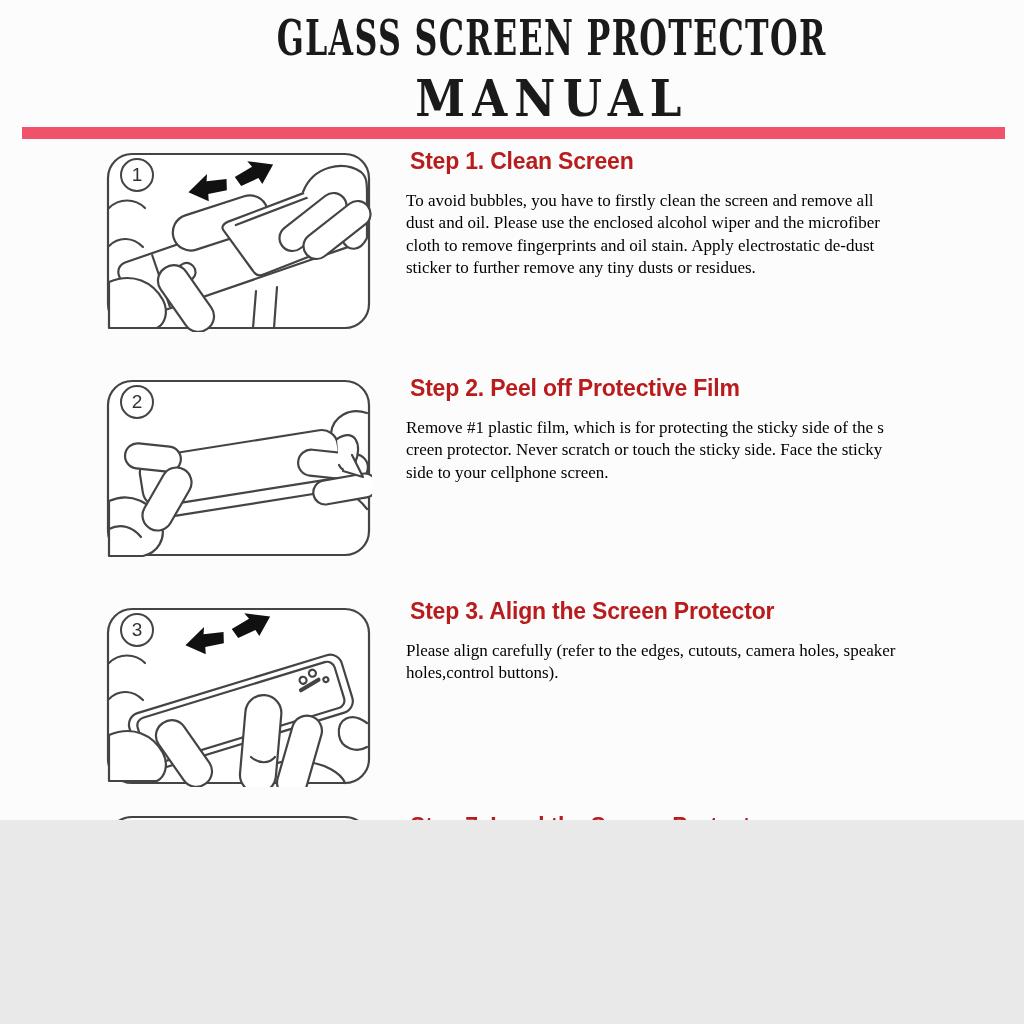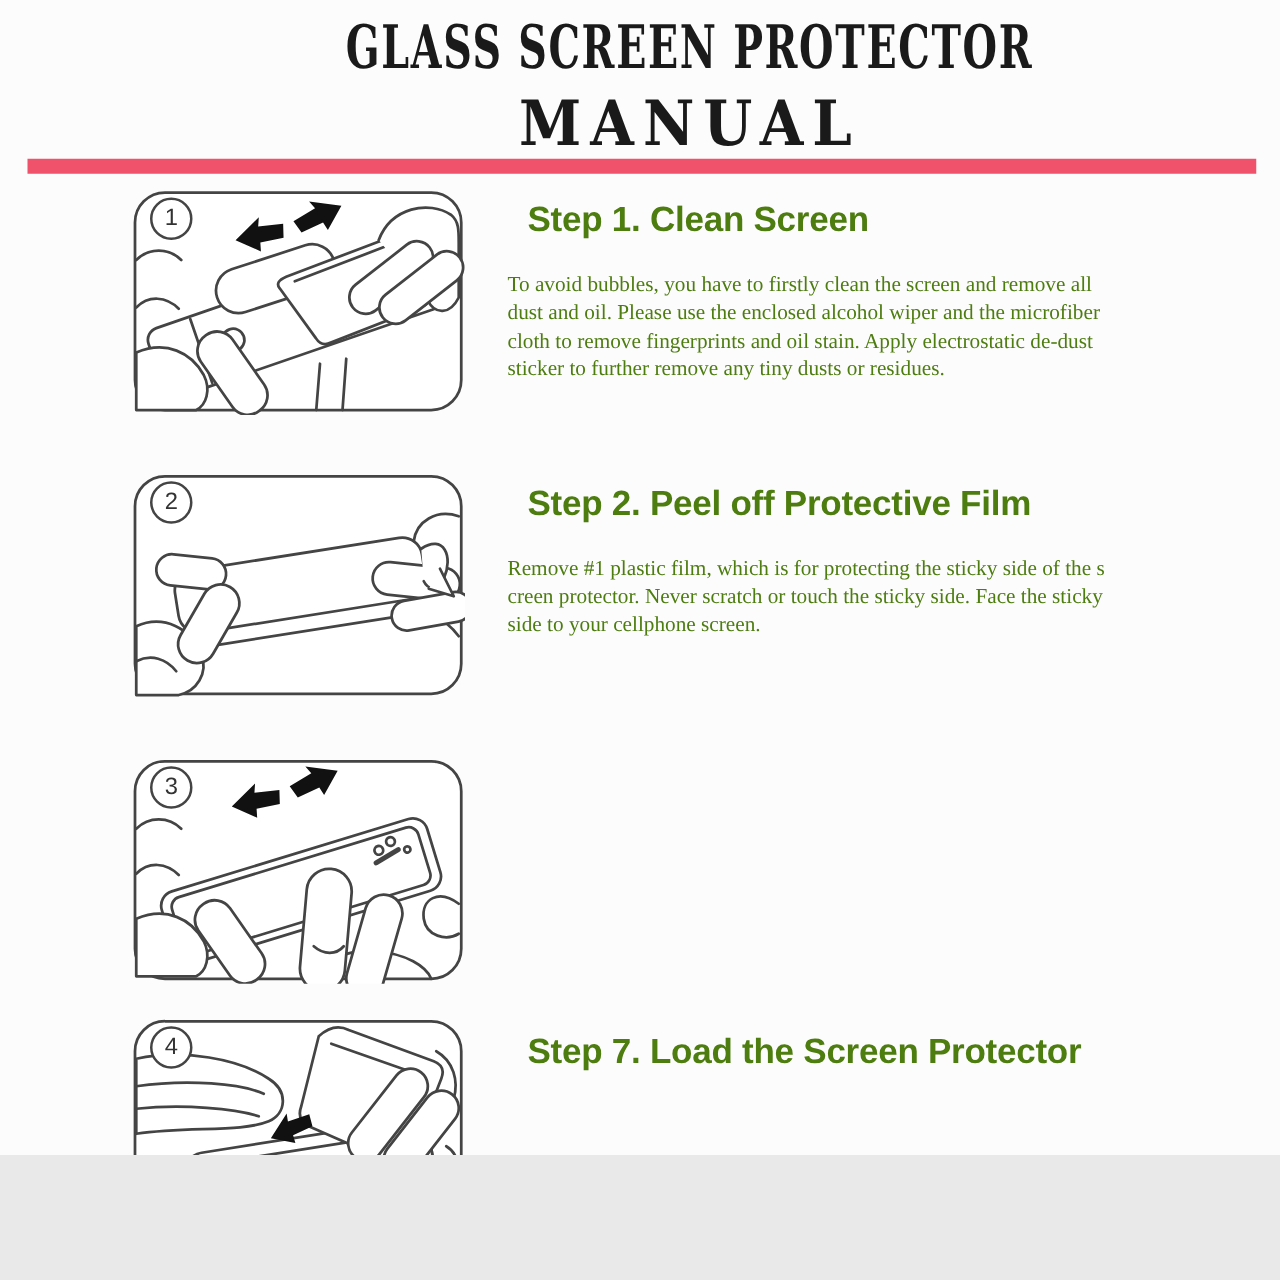--- a/index.html
+++ b/index.html
@@ -1,38 +1,38 @@
 <!DOCTYPE html>
 <html><head>
 <meta charset="utf-8">
 <style>
   html,body{margin:0;padding:0;background:#e9e9e9;}
-  .page{position:relative;width:1024px;height:924px;background:#fcfcfc;overflow:hidden;
+  .page{position:relative;width:1024px;height:820px;background:#fcfcfc;overflow:hidden;
         font-family:"Liberation Sans",sans-serif;}
   
   .title{position:absolute;top:8px;left:40px;width:1024px;text-align:center;color:#1a1a1a;}
   .title .line{display:block;font-family:"DejaVu Serif",serif;font-weight:700;white-space:nowrap;}
   .t1{font-size:48px;line-height:60px;}
   .t1 .squeeze{display:inline-block;transform:scaleX(0.66);transform-origin:center;letter-spacing:2px;}
   .t2{font-size:50px;line-height:62px;}
   .t2 .squeeze{display:inline-block;transform:scaleX(0.9);transform-origin:center;letter-spacing:8px;}
   
   .divider{position:absolute;left:22px;top:127px;width:983px;height:12px;background:#F0516B;}
   
   .illus{position:absolute;left:105px;width:267px;height:182px;}
   .illus svg{display:block;width:267px;height:182px;}
   .num{position:absolute;left:15px;top:8px;width:30px;height:30px;border:2px solid #444;
        border-radius:50%;background:#fff;display:flex;align-items:center;justify-content:center;
        font-size:19px;color:#333;}
   
   .step-text{position:absolute;left:406px;width:616px;}
-  .step-text h2{margin:16px;font-size:28px;font-weight:700;color:#4d7c0f;letter-spacing:-0.2px;
+  .step-text h2{margin:4px;font-size:23px;font-weight:700;color:#b91c1c;letter-spacing:-0.2px;
                 font-family:"Liberation Sans",sans-serif;}
-  .step-text p{margin:25px 0 0;font-family:"Liberation Serif",serif;font-size:17px;
-               line-height:22.4px;color:#4d7c0f;white-space:pre-line;}
+  .step-text p{margin:15px 0 0;font-family:"Liberation Serif",serif;font-size:17px;
+               line-height:22.4px;color:#000000;white-space:pre-line;}
   .top1{top:150px}.top2{top:377px}.top3{top:605px}.top4{top:813px}
   .txt1{top:144px}.txt2{top:371px}.txt3{top:594px}.txt4{top:809px}
 </style>
 </head>
 <body>
 
 <div class="page">
 
   <div class="title">
     <span class="line t1"><span class="squeeze">GLASS SCREEN PROTECTOR</span></span>
@@ -150,20 +150,23 @@
         <g transform="rotate(-35 78 148)">
             <rect x="63" y="112" width="31" height="74" rx="15" fill="#fff"></rect>
           </g>
         <path d="M-20,-5 L0,-7 L-2,-14 L20,0 L2,13 L1,6 L-18,6 Z" fill="#111" stroke="none" transform="translate(100,36) rotate(-12) scale(-1,1)"></path>
         <path d="M-20,-5 L0,-7 L-2,-14 L20,0 L2,13 L1,6 L-18,6 Z" fill="#111" stroke="none" transform="translate(147,20) rotate(-25)"></path>
       </g>
     </svg>
     <div class="num">3</div>
   </div>
   <div class="step-text txt3">
+    <h2>Step 3. Align the Screen Protector</h2>
+    <p>Please align carefully (refer to the edges, cutouts, camera holes, speaker
+holes,control buttons).</p>
   </div>
 
   <div class="illus top4">
     <svg viewBox="0 0 267 182">
       <g stroke="#444" stroke-width="2.2" fill="none" stroke-linecap="round" stroke-linejoin="round">
         <rect x="3" y="4" width="261" height="174" rx="24" fill="#fff"></rect>
         <g transform="rotate(-9 142 126)">
           <rect x="44" y="96" width="198" height="52" rx="16" fill="#fff"></rect>
           <rect x="44" y="106" width="198" height="52" rx="16" fill="#fff"></rect>
         </g>

